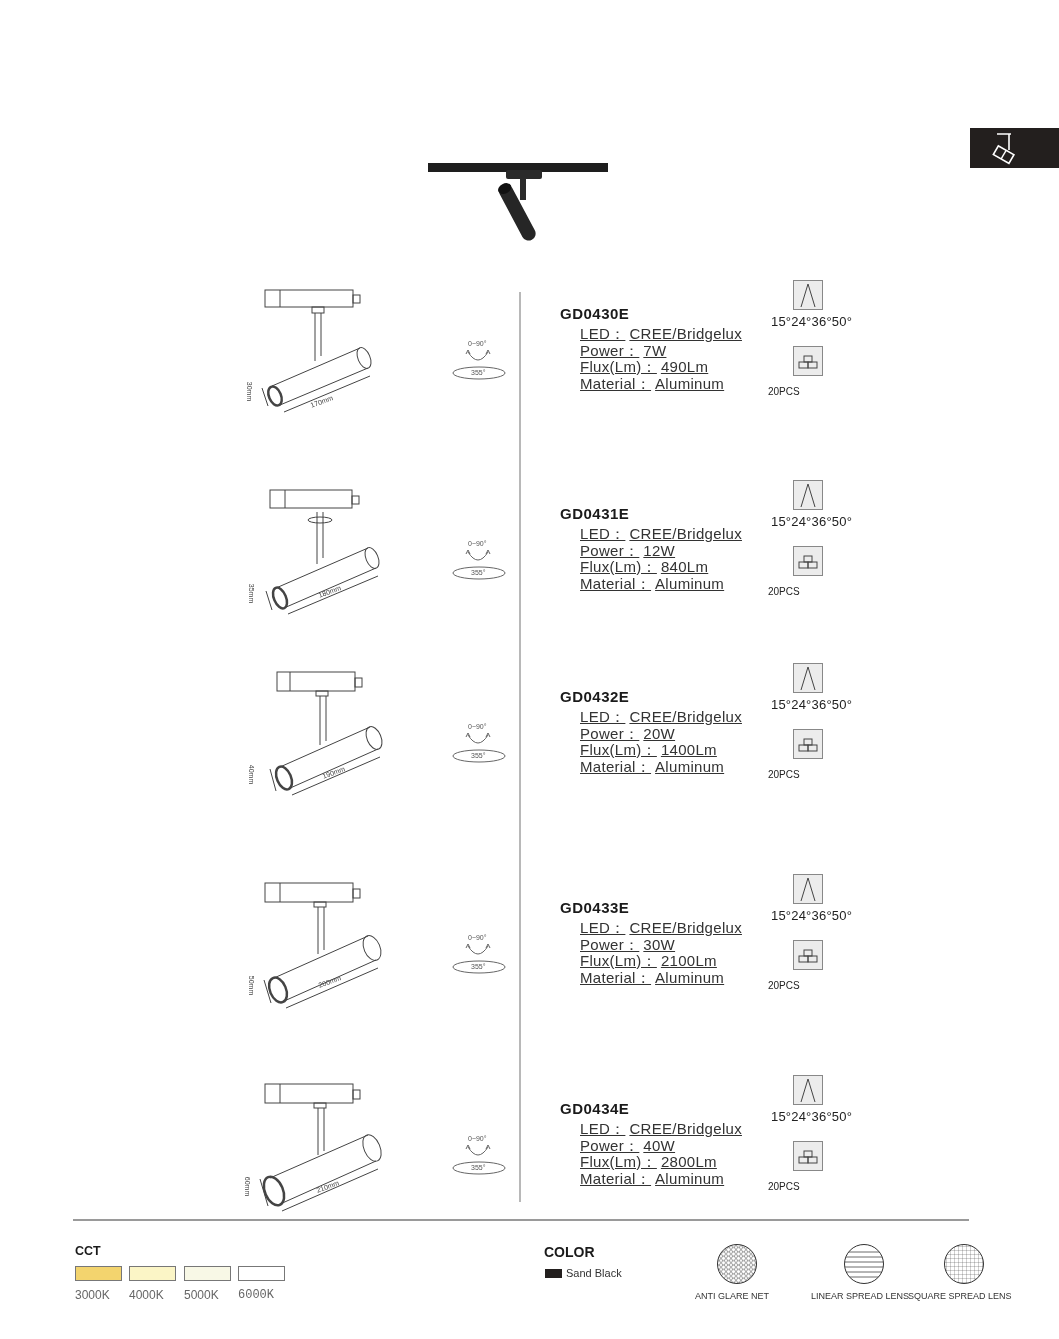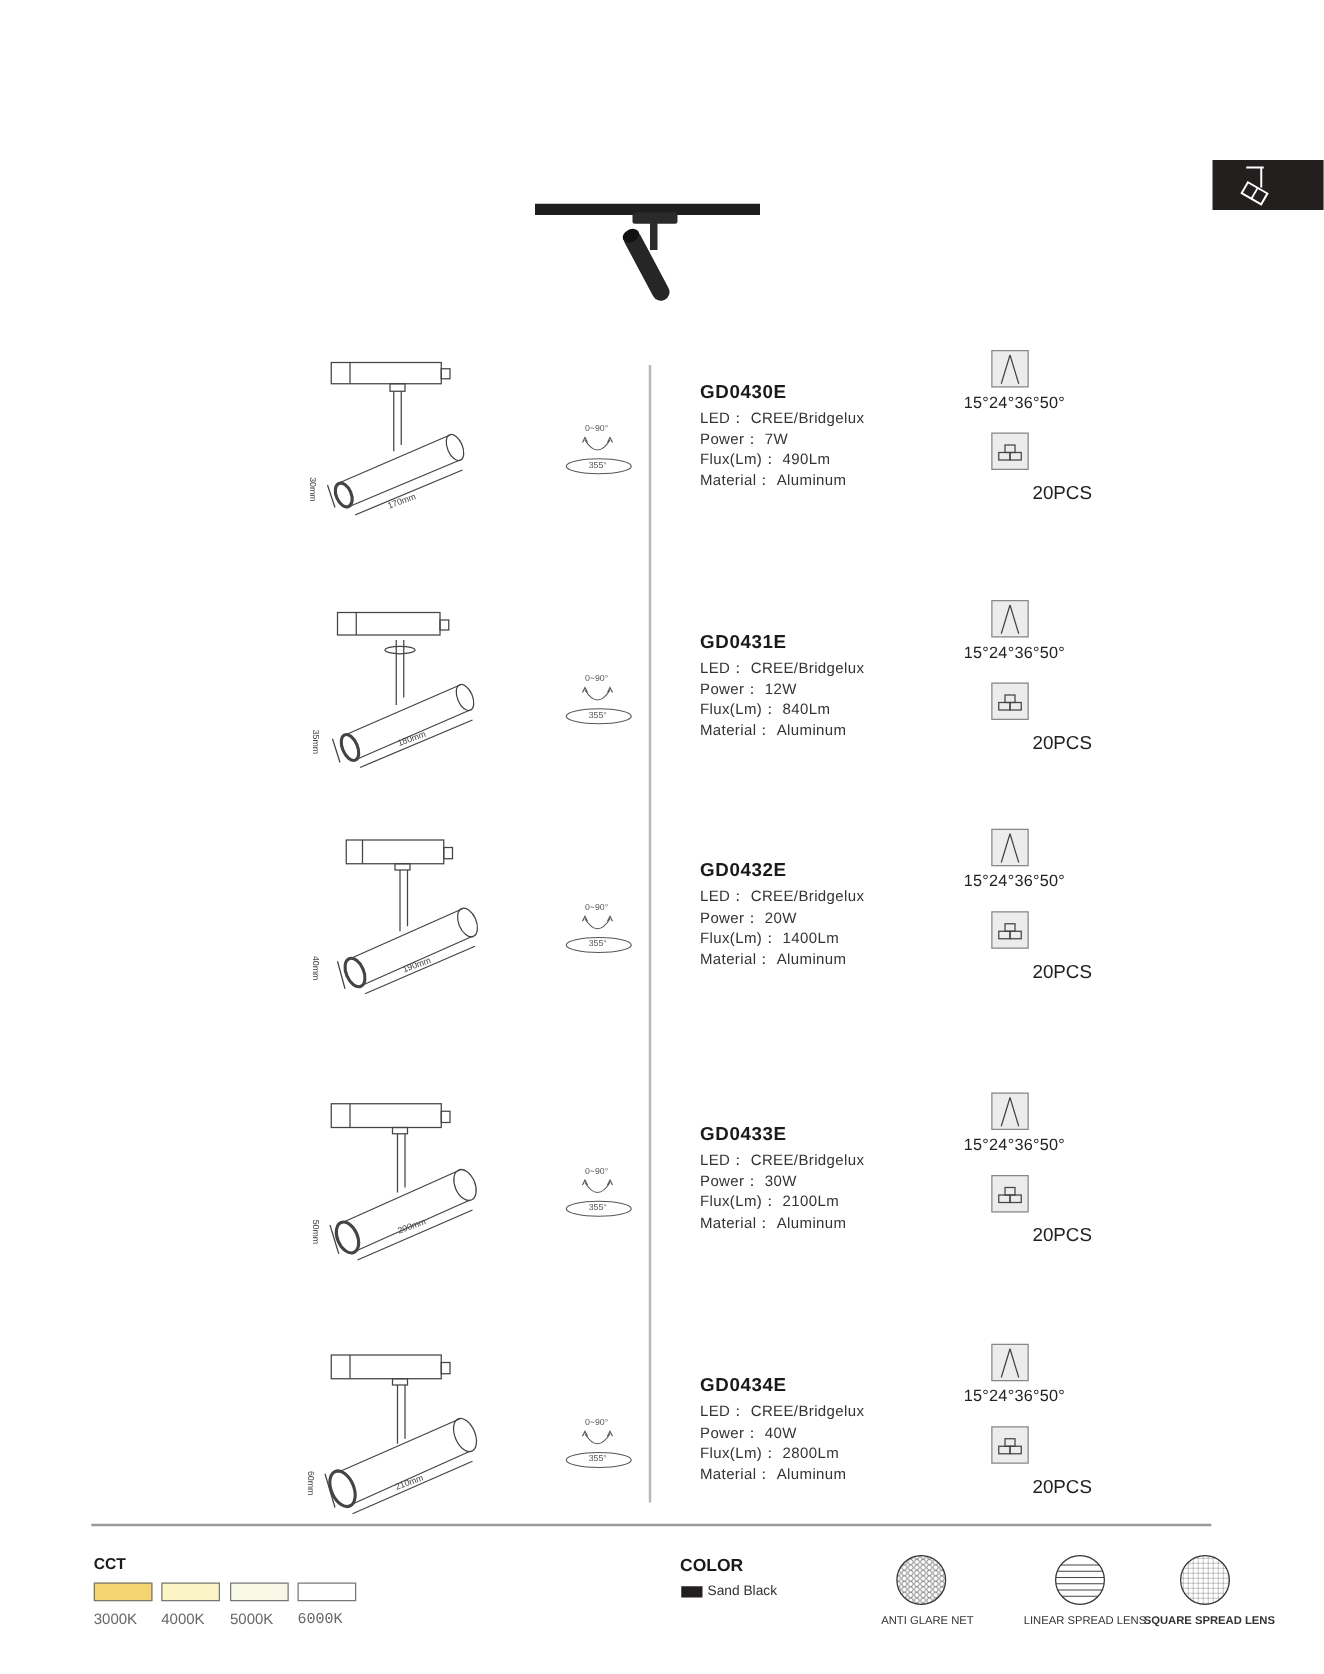--- a/index.html
+++ b/index.html
@@ -13,39 +13,39 @@
 
   .vline { position: absolute; left: 519px; top: 292px; width: 2px; height: 910px; background: #b8b8b8; }
 
   .row { position: absolute; left: 0; width: 1059px; height: 180px; }
   .drawing { position: absolute; left: 240px; top: 0; width: 150px; height: 135px; }
   .rotation { position: absolute; left: 448px; top: 52px; width: 62px; height: 44px; }
   .rot-tilt { position: absolute; left: 20px; top: 0; font-size: 7px; color: #555; }
   .rot-pan { position: absolute; left: 23px; top: 29px; font-size: 7px; color: #555; }
 
   .model { position: absolute; left: 560px; top: 0; font-size: 15px; font-weight: bold; color: #1a1a1a; letter-spacing: 0.5px; margin-top: 17px; }
-  .specs { position: absolute; left: 560px; top: 38px; font-size: 12px; color: #333; line-height: 16.5px; letter-spacing: 0.3px; }
+  .specs { position: absolute; left: 580px; top: 38px; font-size: 15px; color: #333; line-height: 16.5px; letter-spacing: 0.3px; text-decoration: underline; }
   .spec-line span + span { margin-left: 4px; }
 
   .beam-icon { position: absolute; left: 793px; top: -8px; width: 30px; height: 30px; background: #ececec; border: 1px solid #888; }
   .beam-text { position: absolute; left: 771px; top: 26px; font-size: 13px; color: #222; letter-spacing: 0.2px; }
   .pack-icon { position: absolute; left: 793px; top: 58px; width: 30px; height: 30px; background: #ececec; border: 1px solid #888; }
-  .pack-text { position: absolute; left: 826px; top: 98px; font-size: 15px; color: #222; }
+  .pack-text { position: absolute; left: 768px; top: 98px; font-size: 10px; color: #222; }
 
   .hline { position: absolute; left: 73px; top: 1219px; width: 896px; height: 2px; background: #9a9a9a; }
 
   .cct-title { position: absolute; left: 75px; top: 1244px; font-size: 12.5px; font-weight: bold; color: #1a1a1a; }
   .swatch { position: absolute; top: 1266px; width: 47px; height: 15px; border: 1px solid #777; }
   .swatch-label { position: absolute; top: 1288px; font-size: 12px; color: #666; }
 
   .color-title { position: absolute; left: 544px; top: 1244px; font-size: 14px; font-weight: bold; color: #1a1a1a; }
   .color-chip { position: absolute; left: 545px; top: 1269px; width: 17px; height: 9px; background: #231f1e; }
   .color-label { position: absolute; left: 566px; top: 1267px; font-size: 11px; color: #333; }
 
-  .lens { position: absolute; top: 1243px; text-align: right; }
+  .lens { position: absolute; top: 1243px; text-align: left; }
   .lens svg { display: block; margin: 0 auto; }
   .lens-label { display: block; margin-top: 6px; font-size: 9px; color: #333; white-space: nowrap; }
 </style>
 </head>
 <body>
 
 <div class="corner-tab">
   <svg width="40" height="36" viewBox="0 0 40 36">
     <path d="M17 4 H31 M29 4 V20" stroke="#fff" stroke-width="1.6" fill="none"></path>
     <g transform="rotate(30 24 26)">
@@ -372,21 +372,21 @@
         <line x1="0" y1="14" x2="42" y2="14"></line>
         <line x1="0" y1="19" x2="42" y2="19"></line>
       <line x1="0" y1="24" x2="42" y2="24"></line>
         <line x1="0" y1="29" x2="42" y2="29"></line>
         <line x1="0" y1="34" x2="42" y2="34"></line>
     </g>
     <circle cx="21" cy="21" r="19.5" fill="none" stroke="#333" stroke-width="1"></circle>
   </svg>
   <span class="lens-label">LINEAR SPREAD LENS</span>
 </div>
-<div class="lens" style="left:908px;width:112px;font-weight:bold;">
+<div class="lens" style="left:908px;width:112px;">
   <svg width="42" height="42" viewBox="0 0 42 42">
     <defs>
         <clipPath id="c3">
           <circle cx="21" cy="21" r="19.5"></circle>
         </clipPath>
       <pattern id="grid" width="4" height="4" patternUnits="userSpaceOnUse">
           <path d="M4 0 V4 M0 4 H4" stroke="#444" stroke-width="0.5" fill="none"></path>
         </pattern>
       </defs>
     <rect width="42" height="42" fill="url(#grid)" clip-path="url(#c3)"></rect>

